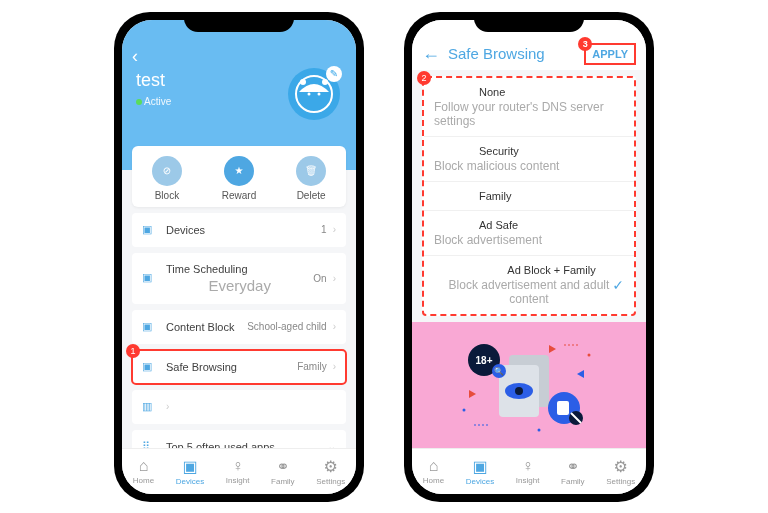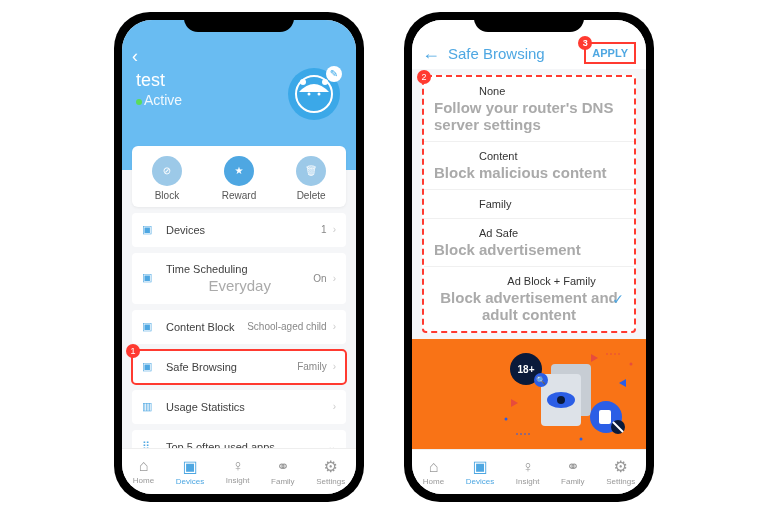--- a/index.html
+++ b/index.html
@@ -6,21 +6,21 @@
   body { background: #fff; font-family: -apple-system, Helvetica, Arial, sans-serif; width: 768px; height: 513px; display: flex; justify-content: center; align-items: center; gap: 40px; }
   .phone { width: 250px; height: 490px; background: #000; border-radius: 36px; padding: 8px; position: relative; }
   .screen { width: 100%; height: 100%; background: #f5f6f8; border-radius: 30px; overflow: hidden; position: relative; display: flex; flex-direction: column; }
   .notch { position: absolute; top: 0; left: 50%; transform: translateX(-50%); width: 110px; height: 20px; background: #000; border-radius: 0 0 14px 14px; z-index: 20; }
 
   
   .header1 { background: #69bcf2; height: 150px; position: relative; color: #fff; padding: 30px 14px 0; }
   .back1 { position: absolute; top: 26px; left: 10px; color: #fff; font-size: 18px; }
   .profile-name { font-size: 18px; font-weight: 500; margin-top: 20px; }
   .status-dot { display: inline-block; width: 6px; height: 6px; background: #5bdc5b; border-radius: 50%; margin-right: 2px; }
-  .status-text { font-size: 14px; opacity: .9; }
+  .status-text { font-size: 10px; opacity: .9; }
   .avatar { position: absolute; right: 16px; top: 48px; width: 52px; height: 52px; background: #3ba8e8; border-radius: 50%; display:flex; align-items:center; justify-content:center; }
   .avatar svg { width: 40px; height: 40px; }
   .avatar-badge { position:absolute; top:-2px; right:-2px; width:16px; height:16px; background:#fff; border-radius:50%; display:flex; align-items:center; justify-content:center; color:#3ba8e8; font-size:10px; }
 
   .actions { background:#fff; margin: -24px 10px 6px; border-radius:6px; display:flex; justify-content:space-around; padding:10px 0 6px; box-shadow:0 1px 3px rgba(0,0,0,.06); position:relative; z-index:2;}
   .action { text-align:center; font-size:10px; color:#555; }
   .action .circ { width:30px; height:30px; border-radius:50%; background:#9cc9e8; margin:0 auto 4px; display:flex; align-items:center; justify-content:center; color:#fff; }
   .action:nth-child(2) .circ { background:#4ea7e2; }
 
   .list { flex:1; overflow:hidden; }
@@ -43,24 +43,24 @@
   .back2 { color:#4ea7e2; font-size:18px; margin-right:8px; }
   .title2 { color:#4ea7e2; font-size:15px; font-weight:500; flex:1; }
   .apply { color:#4ea7e2; font-size:11px; font-weight:600; padding:3px 6px; border:2px solid #ff3a30; position:relative; }
   .apply .badge-num { top:-8px; left:-8px; }
 
   .options { margin:6px 10px; border:2px dashed #ff3a30; border-radius:4px; background:#fff; position:relative; }
   .options .badge-num { top:-7px; left:-7px; }
   .opt { padding:8px 10px; border-bottom:1px solid #f0f0f0; position:relative; }
   .opt:last-child { border-bottom:none;text-align:center; }
   .opt .ot { font-size:11px; color:#333; font-weight:500;padding-left:45px; }
-  .opt .od { font-size:15px; color:#aaa; margin-top:2px;font-weight:bold; }
+  .opt .od { font-size:12px; color:#aaa; margin-top:2px; }
   .check { position:absolute; right:10px; top:50%; transform:translateY(-50%); color:#4ea7e2; font-size:14px; }
 
-  .illustration { flex:1; display:flex; align-items:center; justify-content:flex-end; background:#f97316; }
+  .illustration { flex:1; display:flex; align-items:center; justify-content:center; background:#f9a8d4; }
   .illustration svg { width: 150px; height: 110px; }
 </style>
 </head>
 <body>
 
 <div class="phone">
   <div class="notch"></div>
   <div class="screen">
     <div class="header1">
       <span class="back1">‹</span>
@@ -109,21 +109,20 @@
       </div>
       <div class="row highlight">
         <span class="badge-num">1</span>
         <span class="ico">▣</span>
         <span class="label">Safe Browsing</span>
         <span class="val">Family</span>
         <span class="chev">›</span>
       </div>
       <div class="row">
         <span class="ico">▥</span>
-        <span class="label">Usage Statistics</span>
         <span class="chev">›</span>
       </div>
       <div class="row">
         <span class="ico">⠿</span>
         <span class="label">Top 5 often-used apps</span>
         <span class="chev">⌄</span>
       </div>
     </div>
 
     <div class="tabbar">
@@ -148,21 +147,21 @@
       </span>
     </div>
 
     <div class="options">
       <span class="badge-num">2</span>
       <div class="opt">
         <div class="ot">None</div>
         <div class="od">Follow your router's DNS server settings</div>
       </div>
       <div class="opt">
-        <div class="ot">Content</div>
+        <div class="ot">Security</div>
         <div class="od">Block malicious content</div>
       </div>
       <div class="opt">
         <div class="ot">Family</div>
       </div>
       <div class="opt">
         <div class="ot">Ad Safe</div>
         <div class="od">Block advertisement</div>
       </div>
       <div class="opt">

